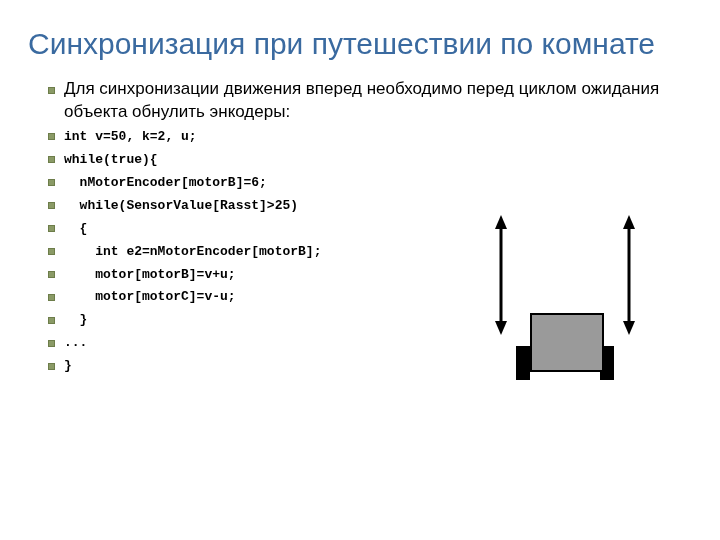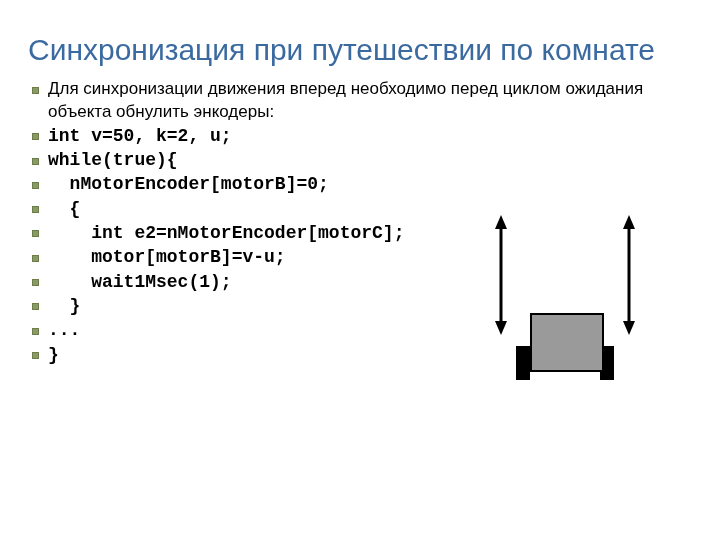--- a/index.html
+++ b/index.html
@@ -16,25 +16,25 @@
     width: 720px;
     height: 540px;
     padding: 16px 28px 16px 28px;
     position: relative;
   }
   .title {
     color: #3a6aa0;
     font-size: 30px;
     font-weight: 400;
     line-height: 1.2;
-    margin: 16px 0 10px 0;
+    margin: 10px 0 10px 0;
   }
   ul.content {
     list-style: none;
-    margin: 0;
+    margin: 16px;
     padding: 0;
   }
   ul.content li {
     position: relative;
     padding-left: 20px;
     font-size: 17px;
     line-height: 1.35;
     color: #000;
   }
   ul.content li::before {
@@ -42,21 +42,21 @@
     position: absolute;
     left: 4px;
     top: 0.55em;
     width: 7px;
     height: 7px;
     background: #8a9a66;
     border: 1px solid #6d7d4a;
     box-sizing: border-box;
   }
   .prose { font-family: Arial, sans-serif; }
-  .code  { font-family: "Courier New", monospace; font-size: 18px; font-weight: bold; white-space: pre; }
+  .code  { font-family: "Courier New", monospace; font-size: 13px; font-weight: bold; white-space: pre; }
 
   .robot {
     position: absolute;
     right: 70px;
     top: 215px;
     width: 170px;
     height: 175px;
   }
   .robot .arrow {
     position: absolute;
@@ -90,25 +90,26 @@
 </head>
 <body>
 
 <div class="slide">
   <h1 class="title">Синхронизация при путешествии по комнате</h1>
 
   <ul class="content">
     <li><span class="prose">Для синхронизации движения вперед необходимо перед циклом ожидания объекта обнулить энкодеры:</span></li>
     <li><span class="code">int v=50, k=2, u;</span></li>
     <li><span class="code">while(true){</span></li>
-    <li><span class="code">  nMotorEncoder[motorB]=0;</span></li>
+    <li><span class="code">  nMotorEncoder[motorB]=6;</span></li>
+    <li><span class="code">  while(SensorValue[Rasst]&gt;25)</span></li>
     <li><span class="code">  {</span></li>
-    <li><span class="code">    int e2=nMotorEncoder[motorC];</span></li>
-    <li><span class="code">    motor[motorB]=v-u;</span></li>
-    <li><span class="code">    wait1Msec(1);</span></li>
+    <li><span class="code">    int e2=nMotorEncoder[motorB];</span></li>
+    <li><span class="code">    motor[motorB]=v+u;</span></li>
+    <li><span class="code">    motor[motorC]=v-u;</span></li>
     <li><span class="code">  }</span></li>
     <li><span class="code">...</span></li>
     <li><span class="code">}</span></li>
   </ul>
 
   <div class="robot">
     <div class="arrow left">
       <svg viewBox="0 0 18 120">
         <line x1="9" y1="10" x2="9" y2="110" stroke="#000" stroke-width="3"></line>
         <polygon points="9,0 3,14 15,14" fill="#000"></polygon>

